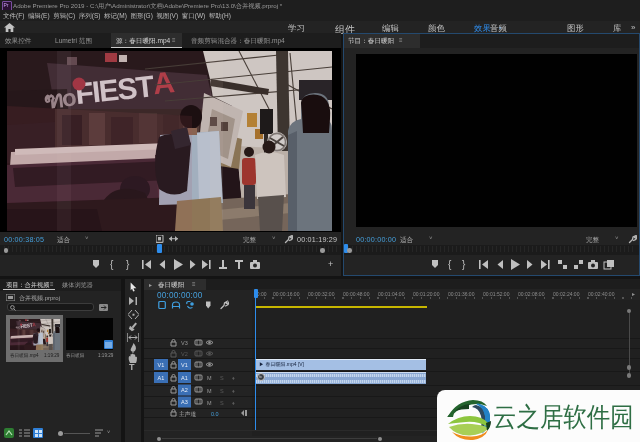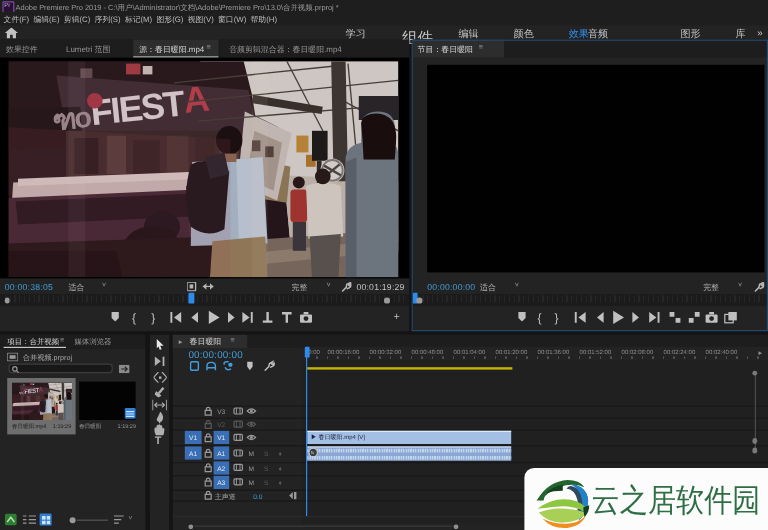--- a/index.html
+++ b/index.html
@@ -16,21 +16,21 @@
 <div class="t" style="left:13px;top:2px;font-size:6.2px;color:#9a9a9a;">Adobe Premiere Pro 2019 - C:\用户\Administrator\文档\Adobe\Premiere Pro\13.0\合并视频.prproj *</div>
 
 <div class="abs" style="left:0;top:10px;width:640px;height:11px;background:#1e1e1e;"></div>
 <div class="t" style="left:3px;top:12px;font-size:6.5px;color:#bdbdbd;letter-spacing:0;">文件(F)&nbsp;&nbsp;编辑(E)&nbsp;&nbsp;剪辑(C)&nbsp;&nbsp;序列(S)&nbsp;&nbsp;标记(M)&nbsp;&nbsp;图形(G)&nbsp;&nbsp;视图(V)&nbsp;&nbsp;窗口(W)&nbsp;&nbsp;帮助(H)</div>
 
 <div class="abs" style="left:0;top:21px;width:640px;height:12px;background:#232323;"></div>
 <svg class="abs" style="left:4px;top:22.5px" width="11" height="9" viewBox="0 0 11 9">
       <path d="M5.5 0 L11 4.5 L9.3 4.5 L9.3 9 L6.6 9 L6.6 6 L4.4 6 L4.4 9 L1.7 9 L1.7 4.5 L0 4.5 Z" fill="#c2c2c2"></path>
     </svg>
 <div class="t" style="left:288px;top:23px;font-size:8.4px;color:#c2c2c2;font-family:Liberation Serif, serif;">学习</div>
-<div class="t" style="left:335px;top:23px;font-size:13px;color:#c2c2c2;">组件</div>
+<div class="t" style="left:335px;top:23px;font-size:10px;color:#c2c2c2;">组件</div>
 <div class="t" style="left:382px;top:23px;font-size:8.4px;color:#c2c2c2;">编辑</div>
 <div class="t" style="left:428px;top:23px;font-size:8.4px;color:#c2c2c2;">颜色</div>
 <div class="t" style="left:474px;top:23px;font-size:8.4px;color:#2f8ceb;">效果</div>
 <div class="t" style="left:499px;top:24px;font-size:7px;color:#2f8ceb;">▪</div>
 <div class="t" style="left:490px;top:23px;font-size:8.4px;color:#c2c2c2;">音频</div>
 <div class="t" style="left:567px;top:23px;font-size:8.4px;color:#c2c2c2;">图形</div>
 <div class="t" style="left:613px;top:23px;font-size:8.4px;color:#c2c2c2;">库</div>
 <div class="t" style="left:631px;top:23px;font-size:8px;color:#c2c2c2;">»</div>
 
 <div class="abs" style="left:0;top:33px;width:341px;height:243px;background:#232323;"></div>

